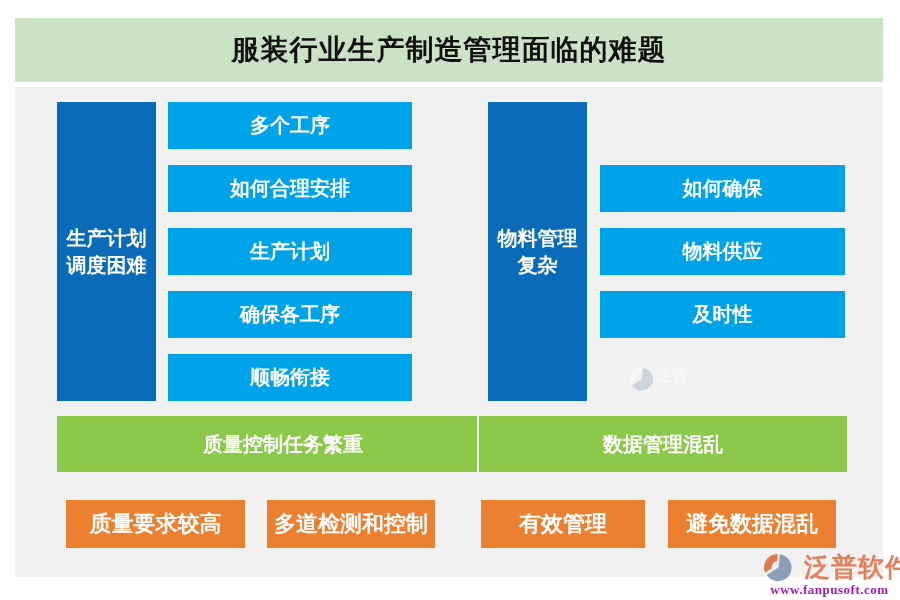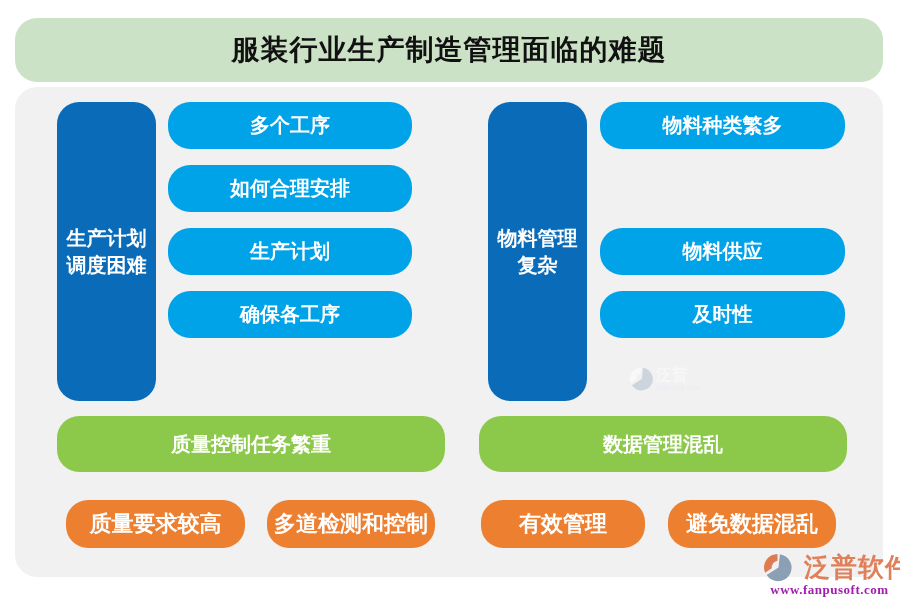--- a/index.html
+++ b/index.html
@@ -3,21 +3,21 @@
 <meta charset="utf-8">
 <style>
   html, body { margin: 0; padding: 0; background: #ffffff; }
   .page {
     position: relative;
     width: 900px; height: 600px;
     background: #ffffff;
     overflow: hidden;
     font-family: "Liberation Sans", "DejaVu Sans", sans-serif;
   }
-  .abs { position: absolute; border-radius: 22px; }
+  .abs { position: absolute; }
 
   .header-band {
     left: 15px; top: 18px; width: 868px; height: 64px;
     background: #cbe2c6;
     display: flex; align-items: center; justify-content: center;
   }
   .header-title {
     color: #111111; font-size: 28px; font-weight: bold;
     letter-spacing: 1px;
   }
@@ -48,21 +48,21 @@
   .hbar.col-right { left: 600px; width: 245px; }
   .row-0 { top: 102px; } .row-1 { top: 165px; } .row-2 { top: 228px; }
   .row-3 { top: 291px; } .row-4 { top: 354px; }
 
   .sumbar {
     top: 416px; height: 56px;
     background: #8cc94b;
     display: flex; align-items: center; justify-content: center;
     color: #ffffff; font-size: 20px; font-weight: bold;
   }
-  .sumbar.left  { left: 57px;  width: 388px; }
+  .sumbar.left  { left: 57px;  width: 388px; padding-left: 32px; }
   .sumbar.right { left: 479px; width: 368px; }
 
   .tagbtn {
     top: 500px; height: 48px;
     background: #ed7f31;
     display: flex; align-items: center; justify-content: center;
     color: #ffffff; font-size: 22px; font-weight: bold;
   }
   .tagbtn.b0 { left: 66px;  width: 179px; }
   .tagbtn.b1 { left: 267px; width: 168px; }
@@ -118,27 +118,30 @@
   </div>
   <div class="abs hbar col-left row-1">
     <span>如何合理安排</span>
   </div>
   <div class="abs hbar col-left row-2">
     <span>生产计划</span>
   </div>
   <div class="abs hbar col-left row-3">
     <span>确保各工序</span>
   </div>
+  <div class="abs hbar col-left row-4">
+    <span>顺畅衔接</span>
+  </div>
 
   <div class="abs vblock right">
     <span>物料管理</span>
     <span>复杂</span>
   </div>
-  <div class="abs hbar col-right row-0">
-    <span>物料种类繁多</span>
+  <div class="abs hbar col-right row-1">
+    <span>如何确保</span>
   </div>
   <div class="abs hbar col-right row-2">
     <span>物料供应</span>
   </div>
   <div class="abs hbar col-right row-3">
     <span>及时性</span>
   </div>
 
   <div class="abs watermark">
     <svg class="wm-icon" viewBox="0 0 32 32">

